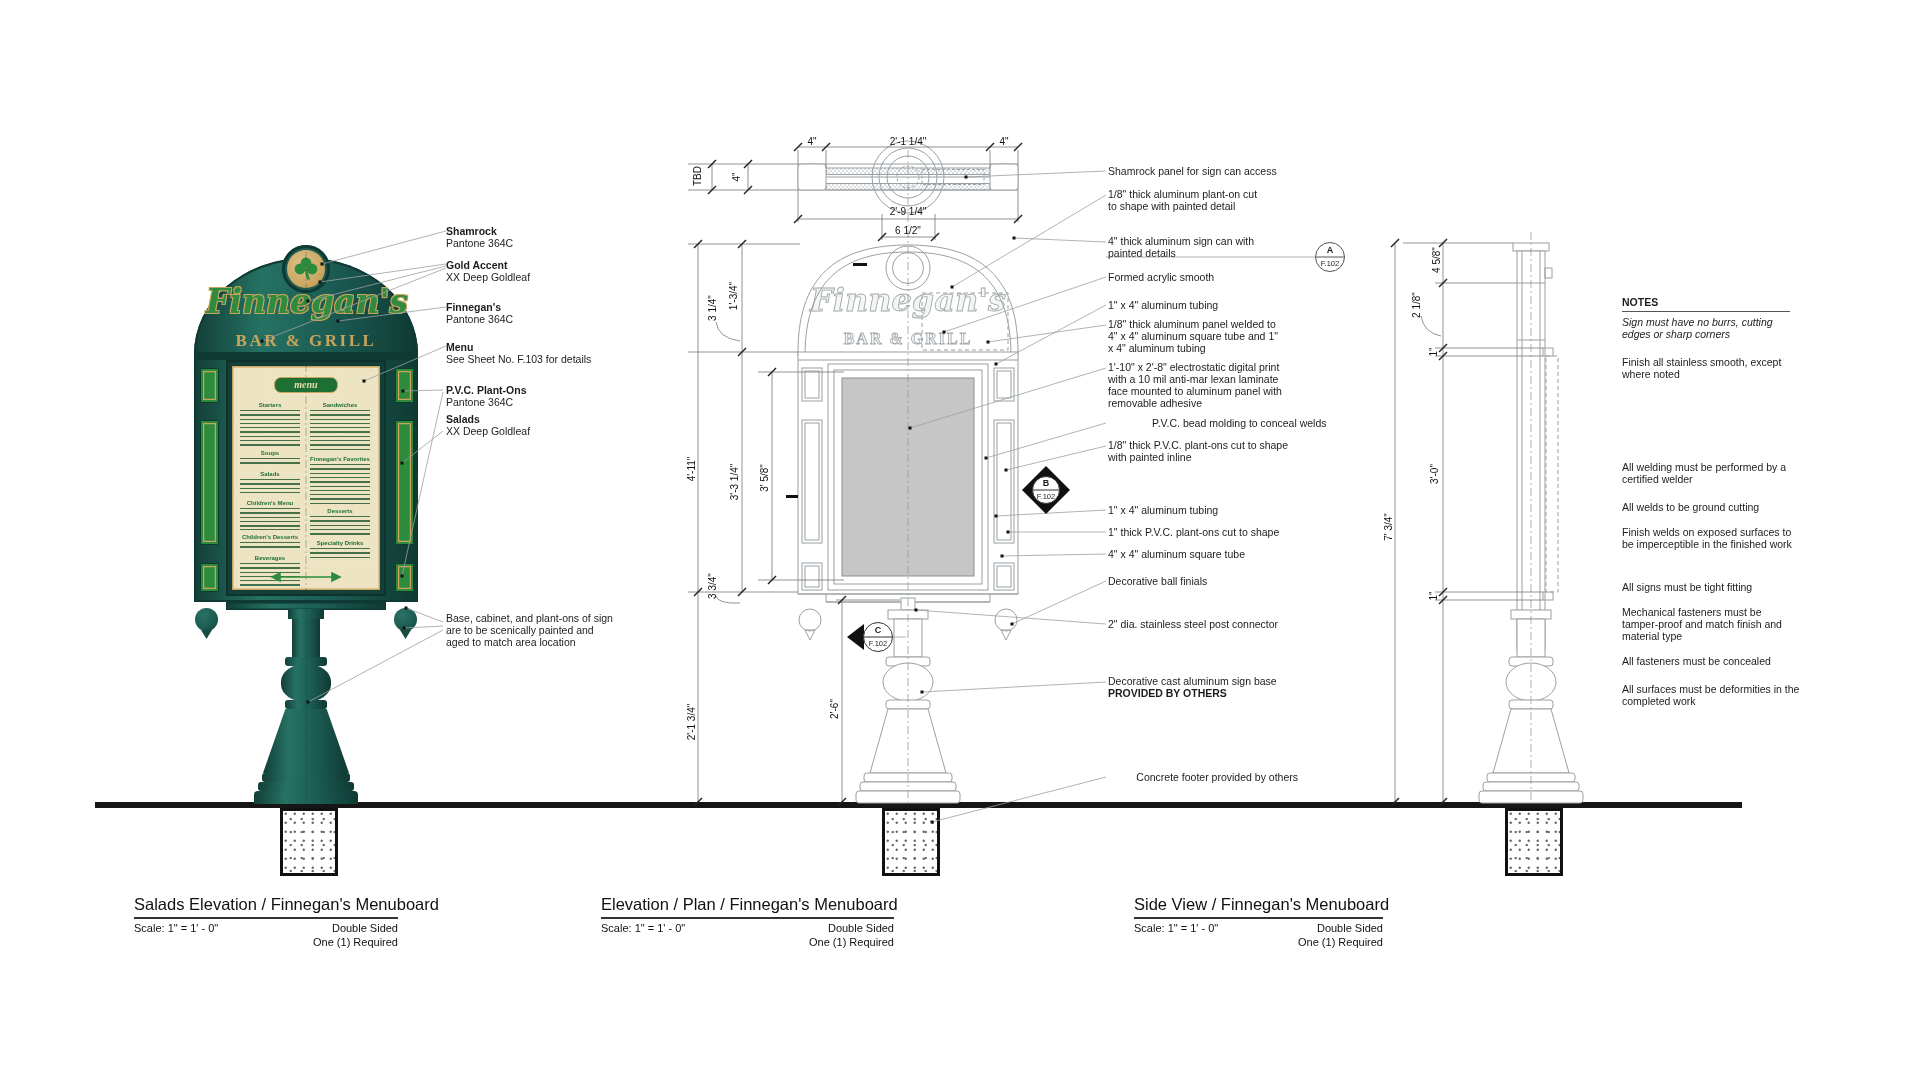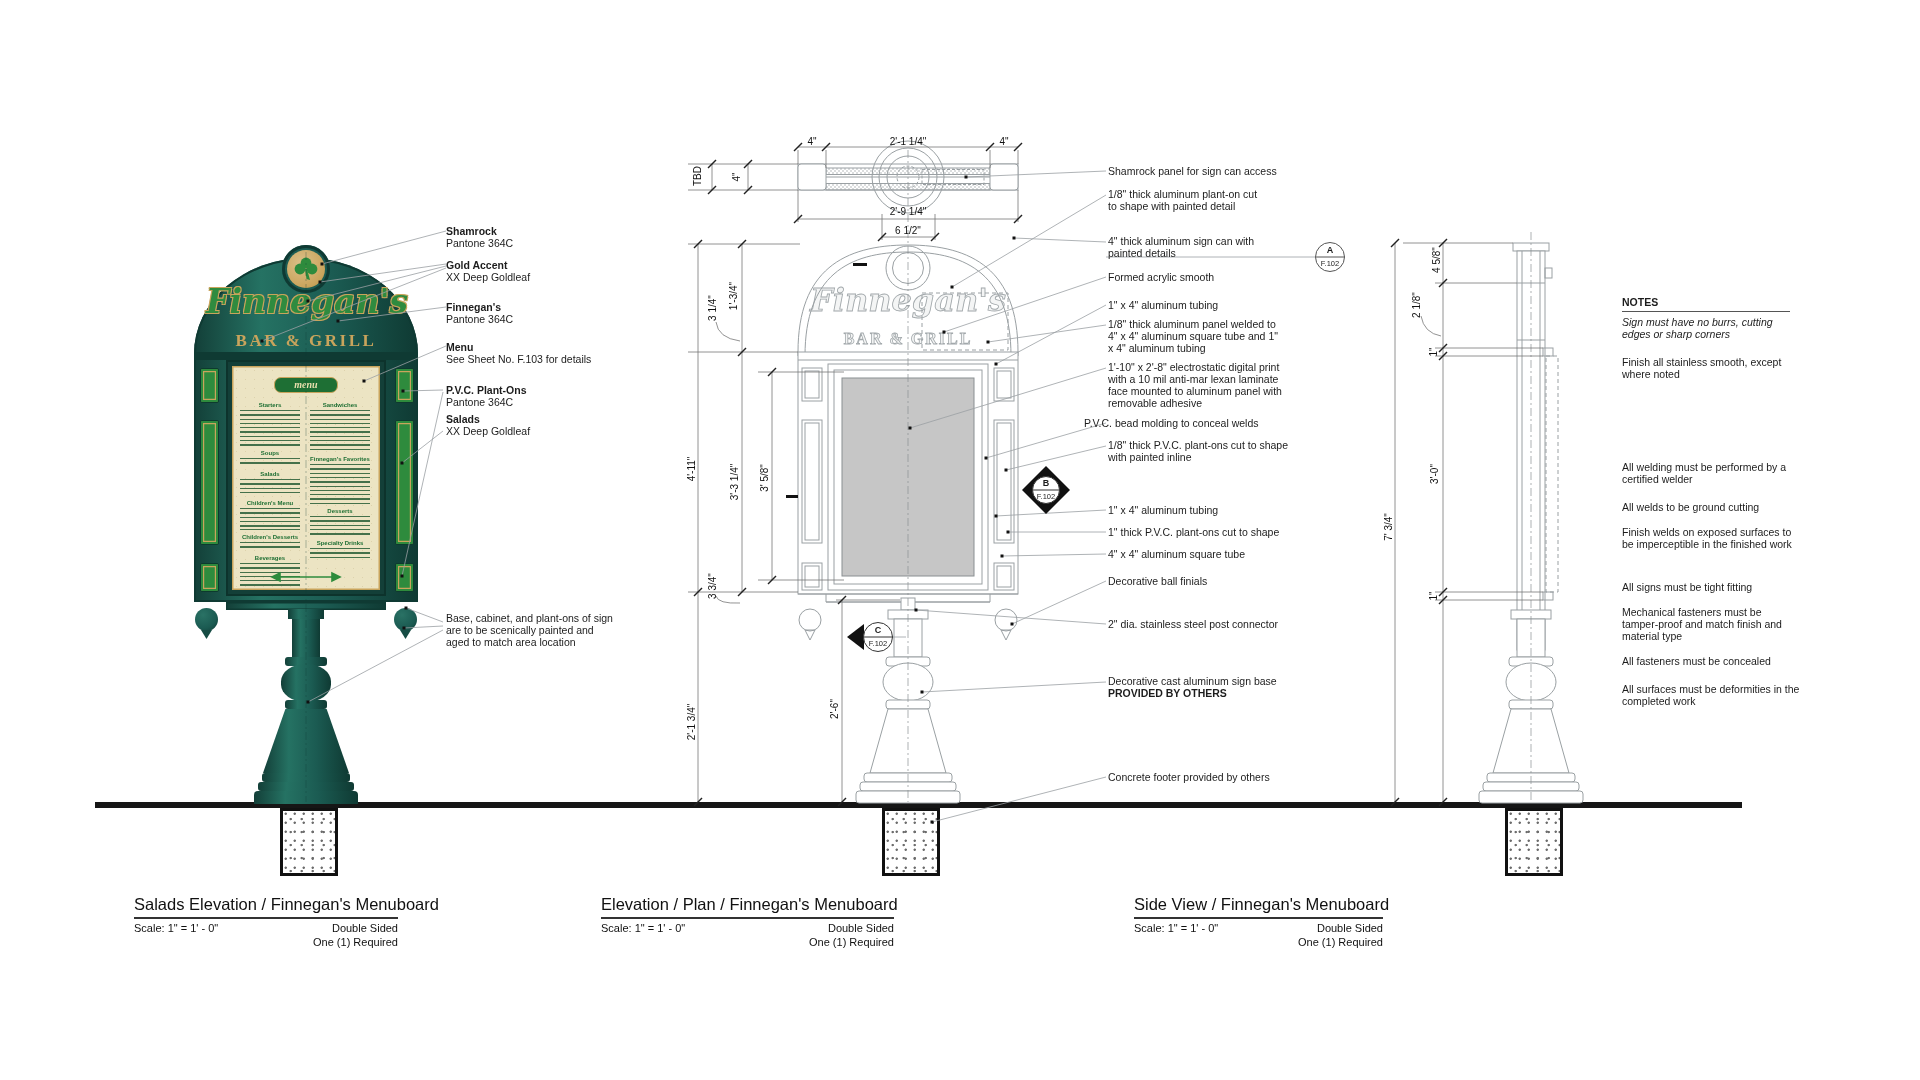--- a/index.html
+++ b/index.html
@@ -444,32 +444,32 @@
   <div class="dimv" style="left:691px;top:722px;">2'-1 3/4"</div>
   <div class="dimv" style="left:834px;top:709px;">2'-6"</div>
 
   <div class="callout" style="left:1108px;top:165px;width:190px;"><span>Shamrock panel for sign can access</span></div>
   <div class="callout" style="left:1108px;top:188px;width:160px;"><span>1/8" thick aluminum plant-on cut to shape with painted detail</span></div>
   <div class="callout" style="left:1108px;top:235px;width:160px;"><span>4" thick aluminum sign can with painted details</span></div>
   <div class="callout" style="left:1108px;top:271px;width:180px;"><span>Formed acrylic smooth</span></div>
   <div class="callout" style="left:1108px;top:299px;width:180px;"><span>1" x 4" aluminum tubing</span></div>
   <div class="callout" style="left:1108px;top:318px;width:172px;"><span>1/8" thick aluminum panel welded to 4" x 4" aluminum square tube and 1" x 4" aluminum tubing</span></div>
   <div class="callout" style="left:1108px;top:361px;width:178px;"><span>1'-10" x 2'-8" electrostatic digital print with a 10 mil anti-mar lexan laminate face mounted to aluminum panel with removable adhesive</span></div>
-  <div class="callout" style="left:1084px;top:417px;width:190px;"><span>P.V.C. bead molding to conceal welds</span></div>
+  <div class="callout" style="left:1152px;top:417px;width:190px;"><span>P.V.C. bead molding to conceal welds</span></div>
   <div class="callout" style="left:1108px;top:439px;width:180px;"><span>1/8" thick P.V.C. plant-ons cut to shape with painted inline</span></div>
   <div class="callout" style="left:1108px;top:504px;width:180px;"><span>1" x 4" aluminum tubing</span></div>
   <div class="callout" style="left:1108px;top:526px;width:190px;"><span>1" thick P.V.C. plant-ons cut to shape</span></div>
   <div class="callout" style="left:1108px;top:548px;width:180px;"><span>4" x 4" aluminum square tube</span></div>
   <div class="callout" style="left:1108px;top:575px;width:180px;"><span>Decorative ball finials</span></div>
   <div class="callout" style="left:1108px;top:618px;width:190px;"><span>2" dia. stainless steel post connector</span></div>
   <div class="callout" style="left:1108px;top:675px;width:190px;">
     <span>Decorative cast aluminum sign base</span><br>
     <span class="clabel">PROVIDED BY OTHERS</span>
   </div>
-  <div class="callout" style="left:1108px;top:771px;width:190px;"><span>Concrete footer provided by others</span></div>
+  <div class="callout" style="left:1108px;top:771px;width:190px;text-align:right;"><span>Concrete footer provided by others</span></div>
 
   <div class="dimv" style="left:1436px;top:260px;">4 5/8"</div>
   <div class="dimv" style="left:1416px;top:305px;">2 1/8"</div>
   <div class="dimv" style="left:1433px;top:352px;">1"</div>
   <div class="dimv" style="left:1434px;top:474px;">3'-0"</div>
   <div class="dimv" style="left:1388px;top:527px;">7' 3/4"</div>
   <div class="dimv" style="left:1433px;top:596px;">1"</div>
 
   <div class="note-item" style="top:296px;font-weight:bold;border-bottom:1px solid #555;width:168px;padding-bottom:3px;">NOTES</div>
   <div class="note-item" style="top:316px;font-style:italic;">Sign must have no burrs, cutting edges or sharp corners</div>

